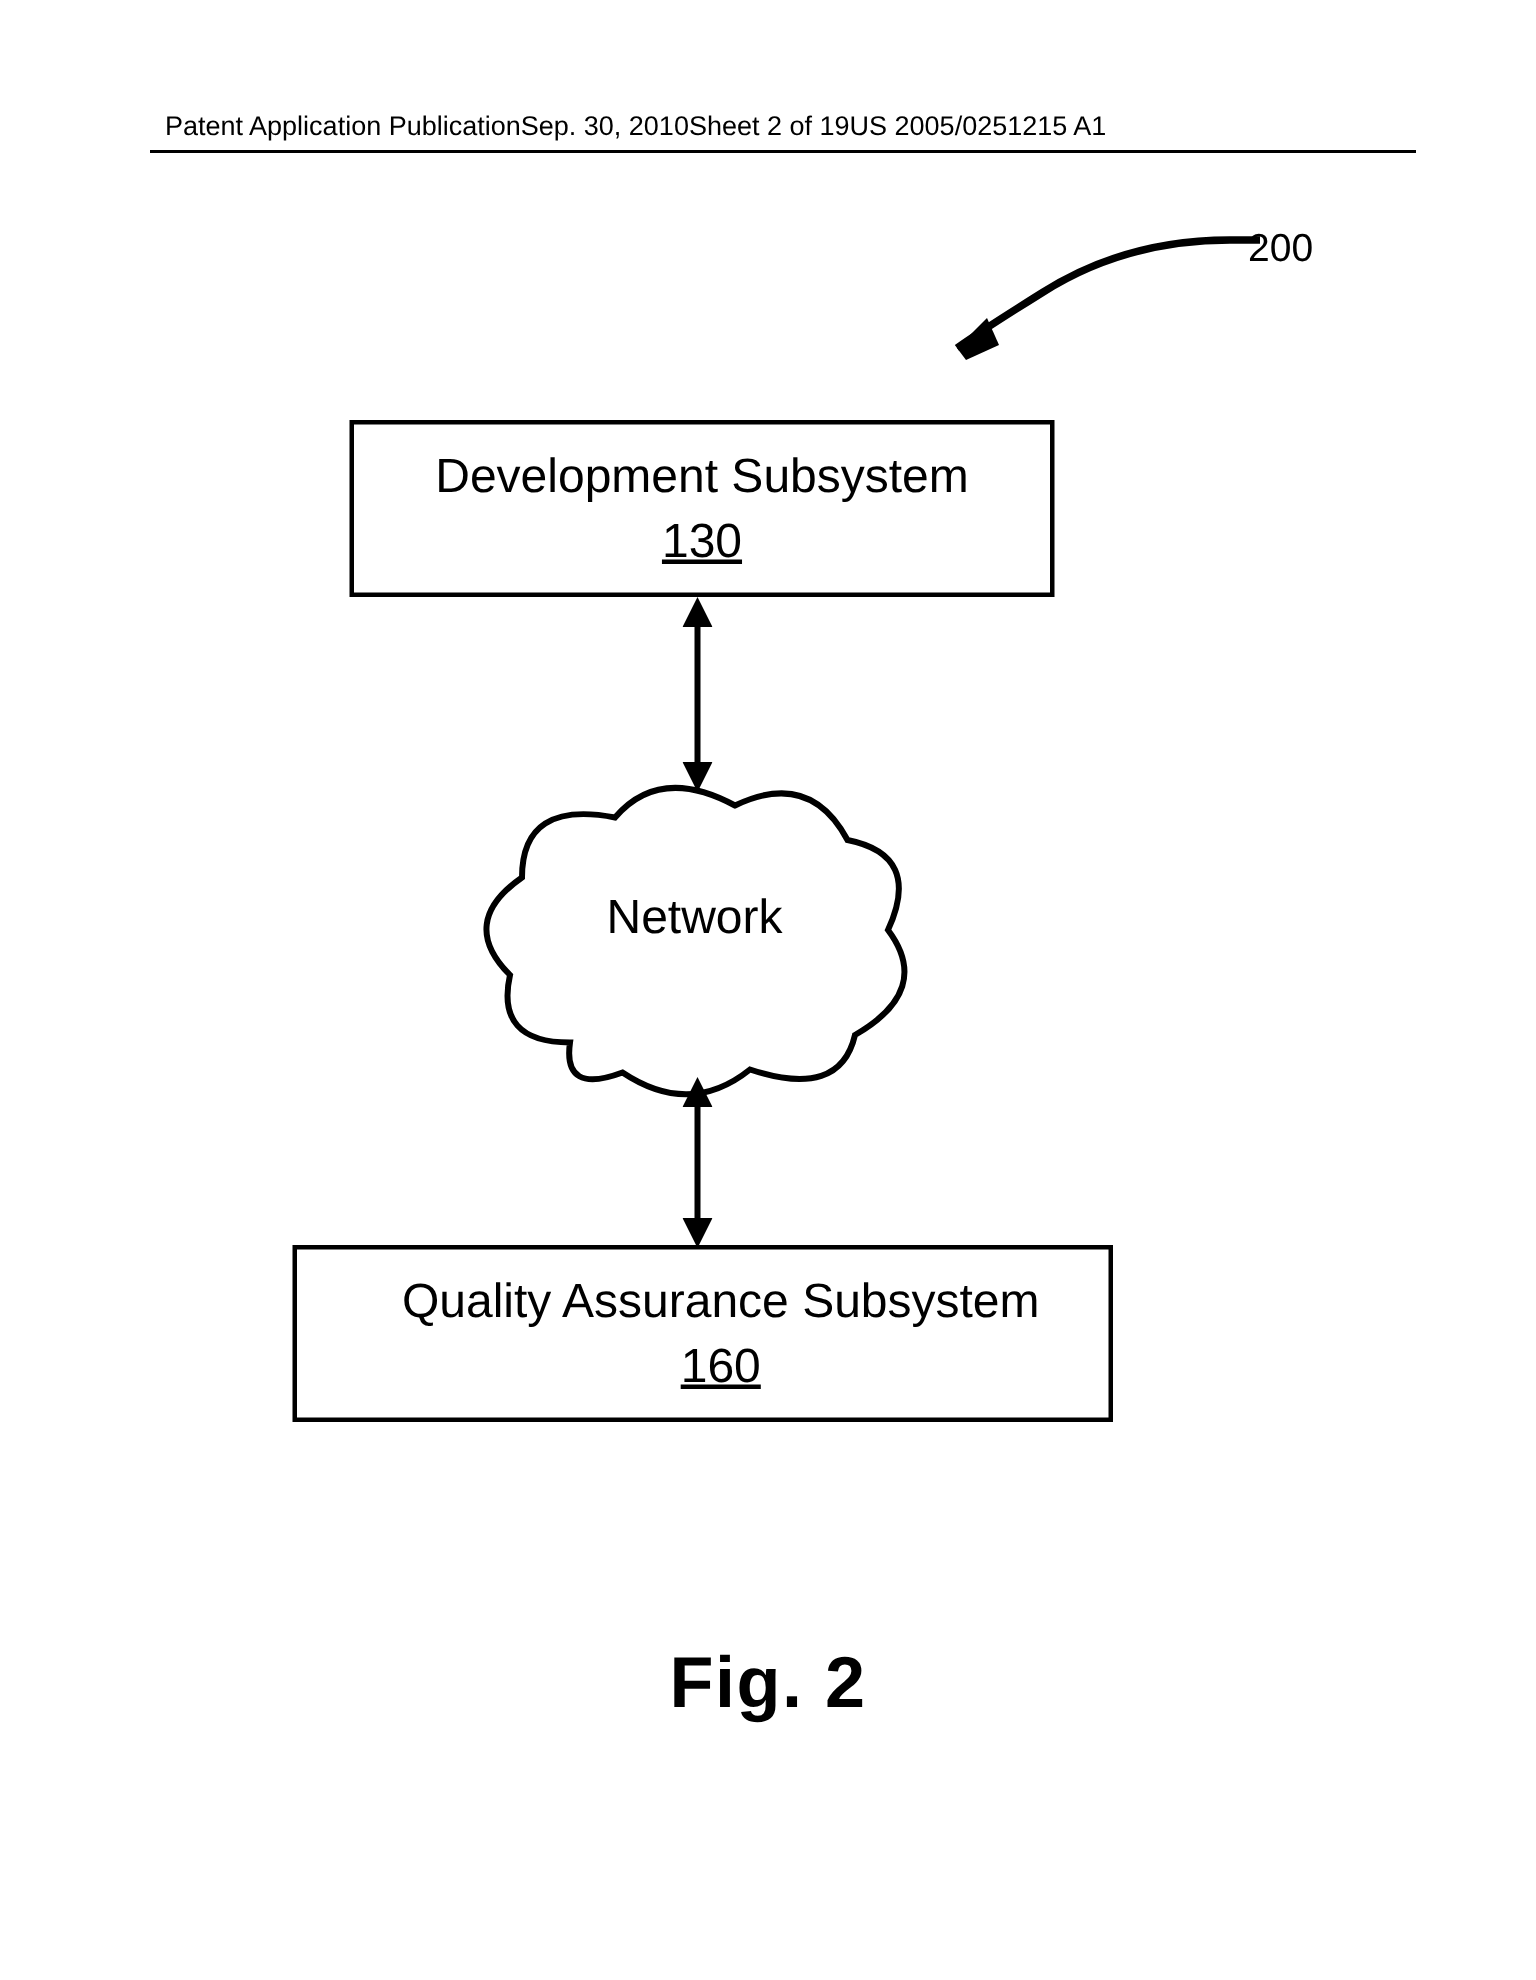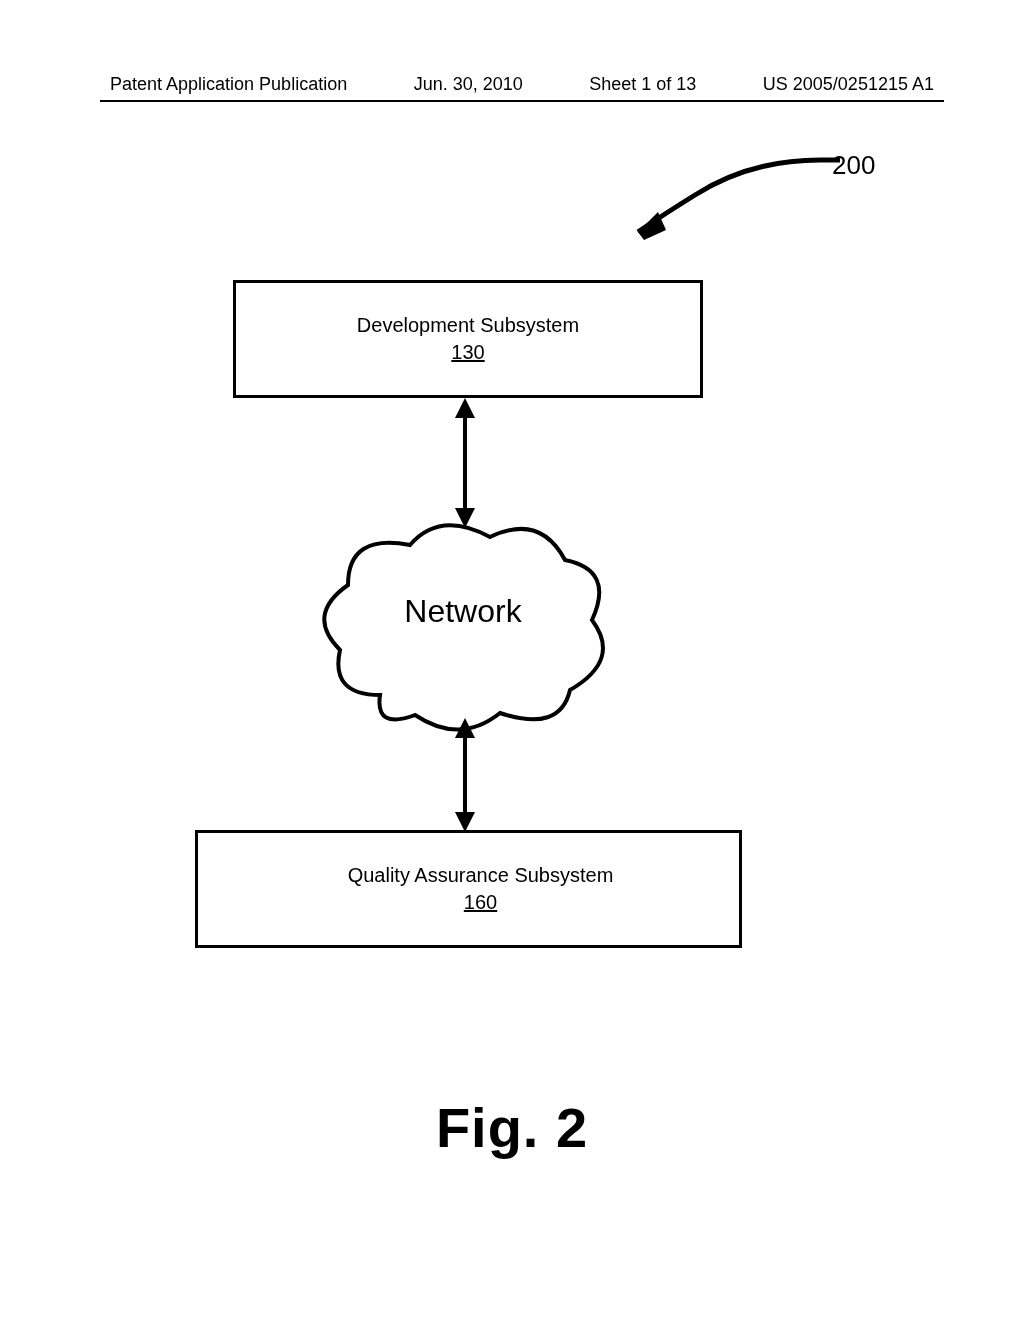--- a/index.html
+++ b/index.html
@@ -16,24 +16,22 @@
     position: relative;
     width: 1024px;
     height: 1320px;
   }
   .header {
     position: absolute;
     top: 74px;
     left: 110px;
     right: 90px;
     display: flex;
-    justify-content: space-between;
     font-size: 18px;
     font-weight: 400;
-    gap: 24px;
   }
   .header .pubtype { font-weight: 400; }
   .hr {
     position: absolute;
     top: 100px;
     left: 100px;
     right: 80px;
     height: 2px;
     background: #000;
   }
@@ -52,21 +50,21 @@
     font-size: 26px;
   }
   
   .box {
     position: absolute;
     border: 3.5px solid #000;
     display: flex;
     flex-direction: column;
     align-items: center;
     justify-content: center;
-    font-size: 20px;
+    font-size: 32px;
     line-height: 1.35;
     text-align: center;
     padding: 12px 20px;
   }
   .box .num { text-decoration: underline; }
   .box1 {
     top: 280px;
     left: 233px;
     width: 470px;
     height: 118px;
@@ -106,35 +104,35 @@
   .dblarrow svg { display: block; }
   .arrow-top { top: 398px; height: 130px; }
   .arrow-bot { top: 718px; height: 114px; }
   
   .fig-caption {
     position: absolute;
     top: 1095px;
     left: 0;
     width: 1024px;
     text-align: center;
-    font-size: 56px;
+    font-size: 48px;
     font-weight: 900;
     font-family: Arial, Helvetica, sans-serif;
     letter-spacing: 1px;
   }
 </style>
 </head>
 <body>
 
 <div class="page">
 
   <div class="header">
     <span class="pubtype">Patent Application Publication</span>
-    <span>Jun. 30, 2010</span>
-    <span>Sheet 1 of 13</span>
+    <span>Sep. 30, 2010</span>
+    <span>Sheet 2 of 19</span>
     <span>US 2005/0251215 A1</span>
   </div>
   <div class="hr"></div>
 
   <div class="ref-arrow">
     <svg viewBox="0 0 280 120">
       <path d="M 220 20 Q 150 20 95 55 Q 55 80 38 92" fill="none" stroke="#000" stroke-width="5"></path>
       <polygon points="38,92 58,72 66,90 44,100" fill="#000"></polygon>
       <line x1="220" y1="20" x2="240" y2="20" stroke="#000" stroke-width="5"></line>
     </svg>

